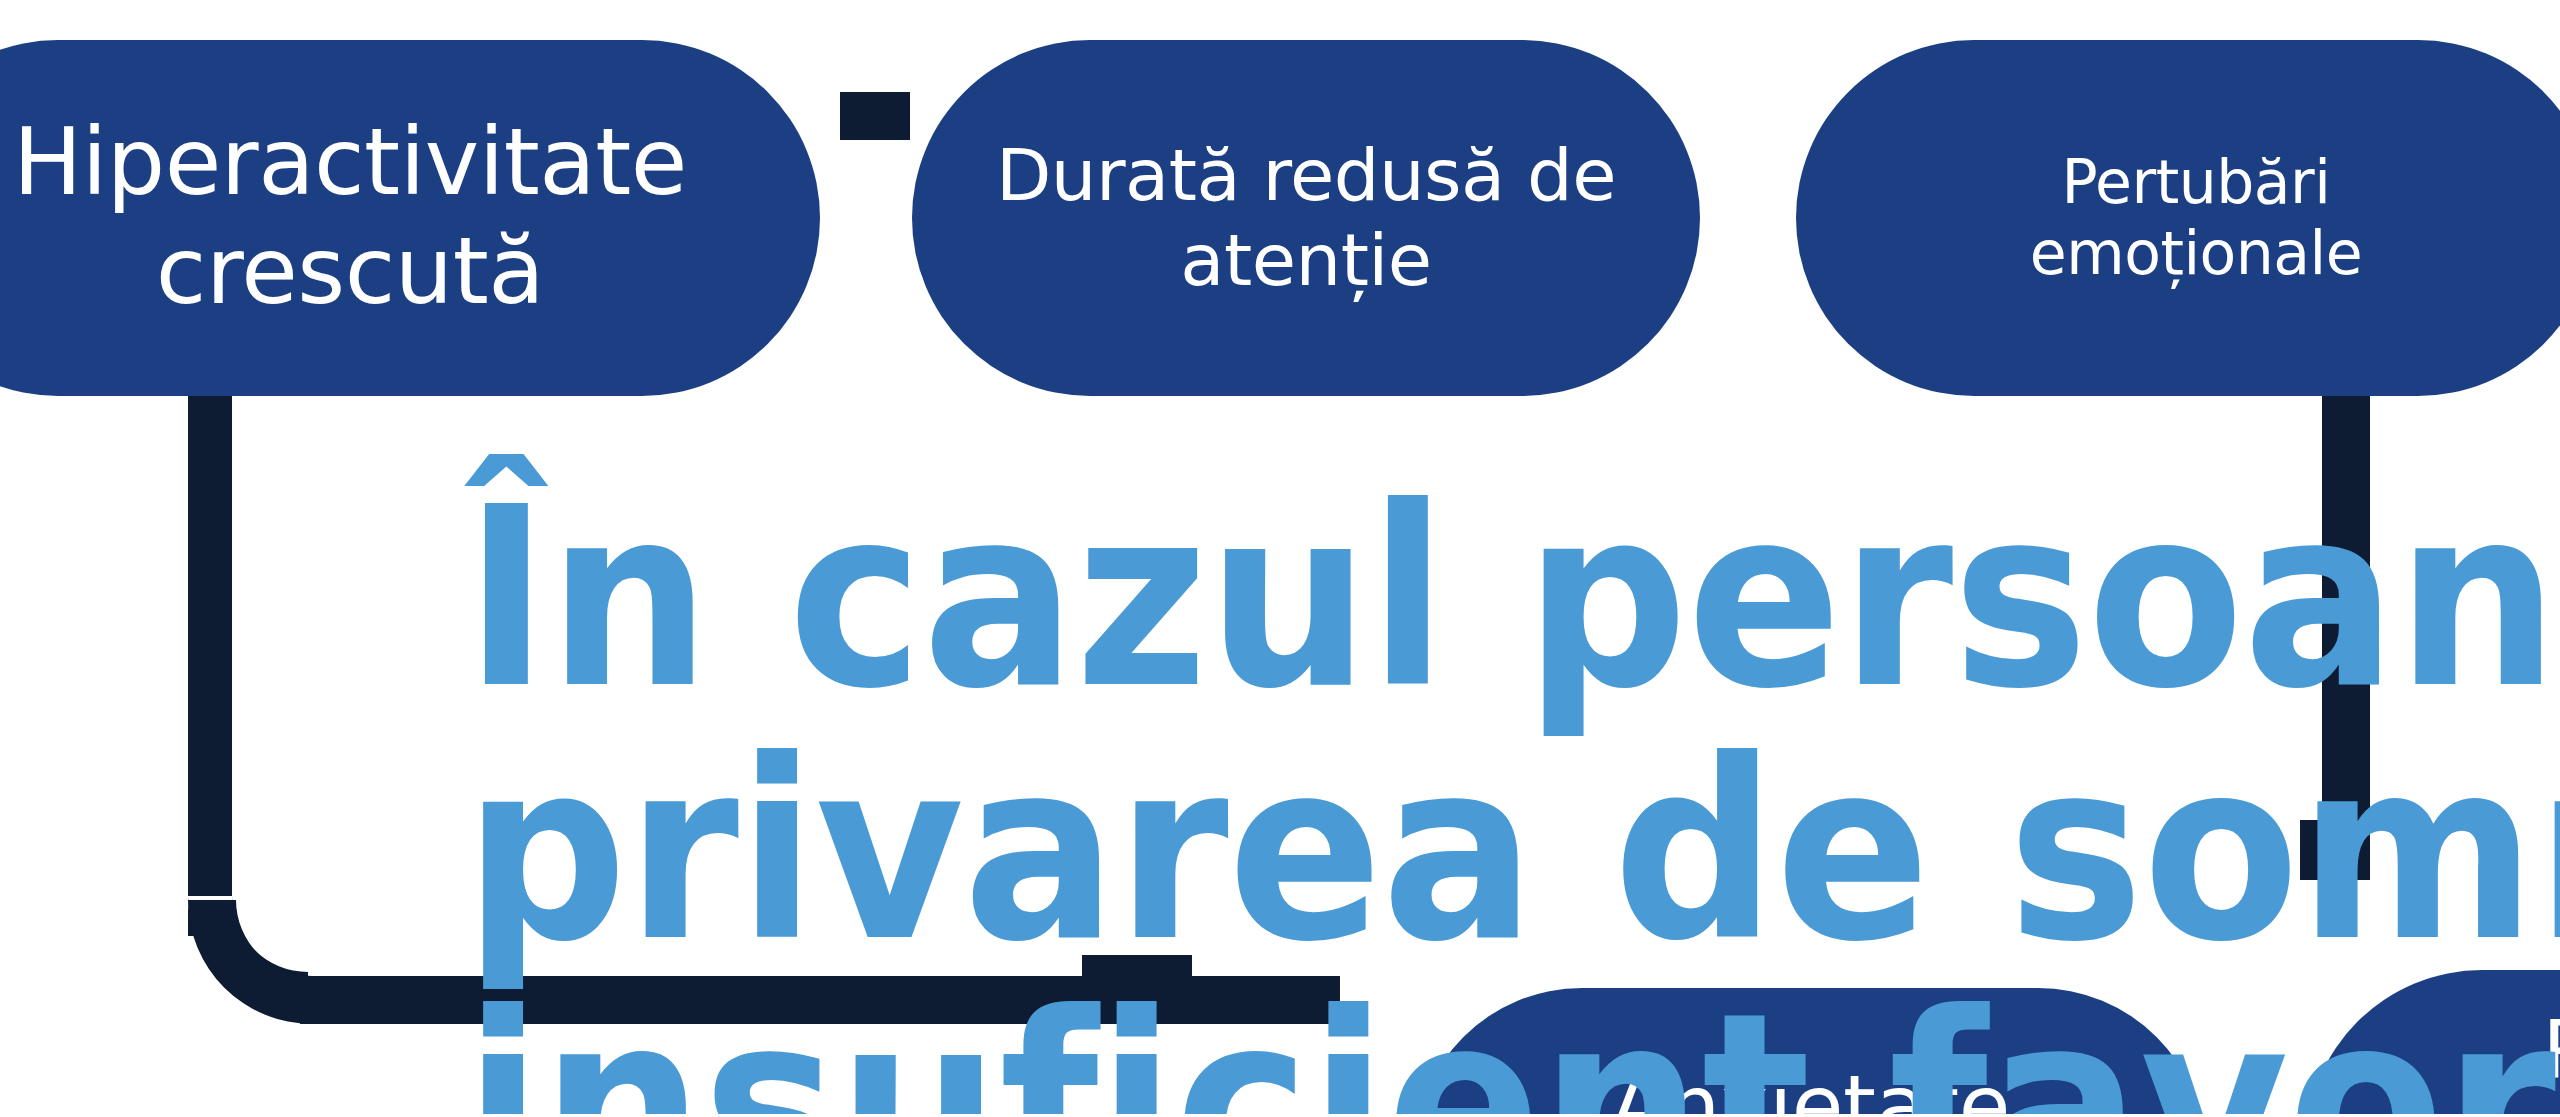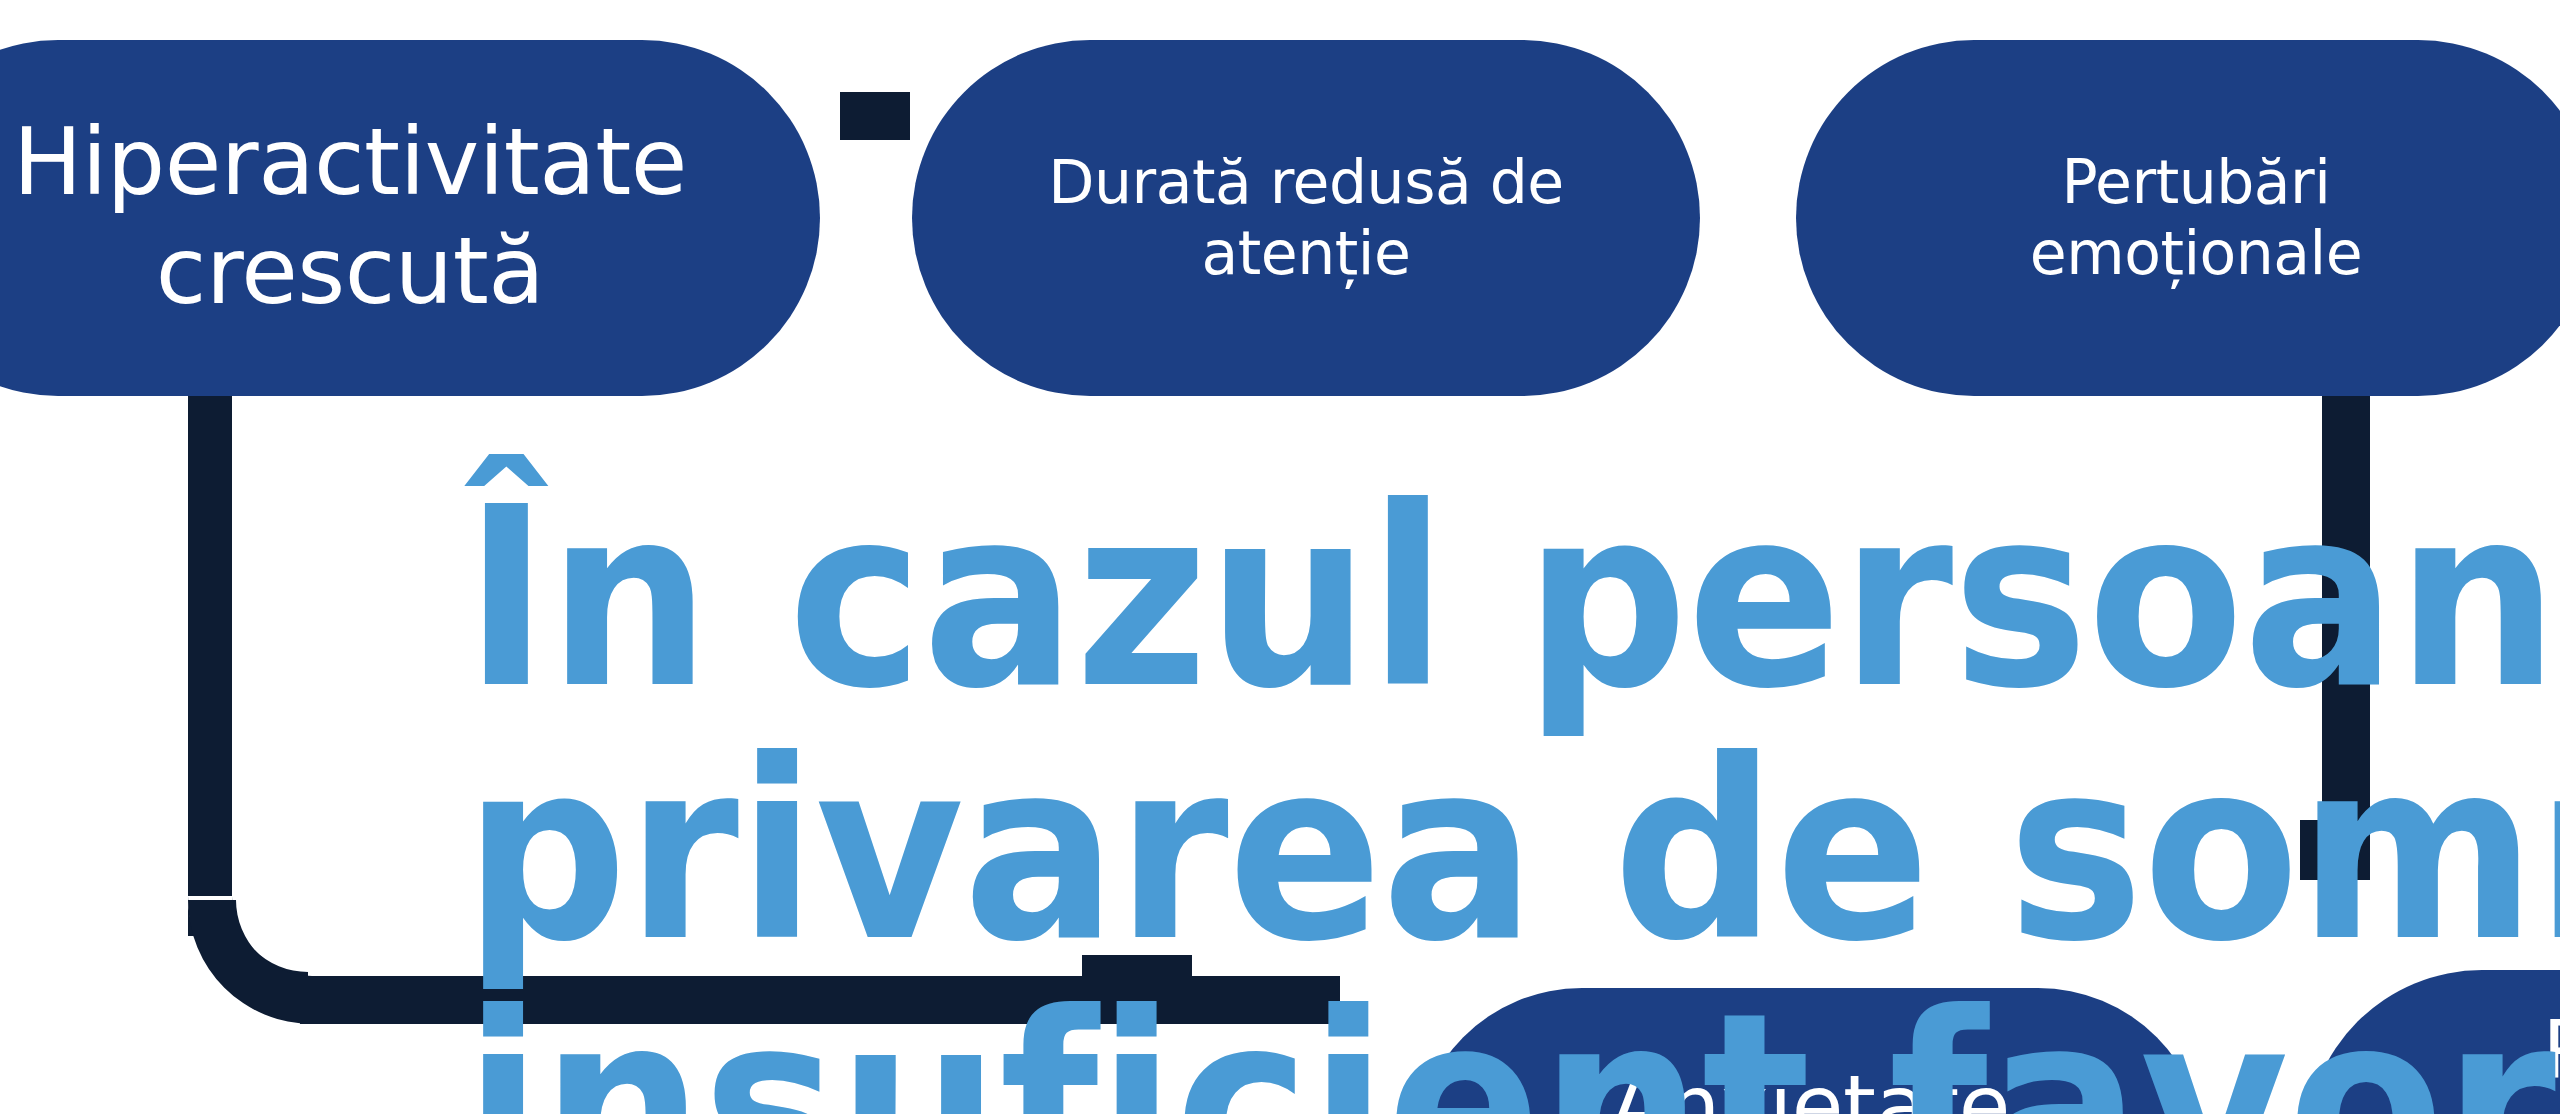--- a/index.html
+++ b/index.html
@@ -158,21 +158,21 @@
 
     <rect x="2300" y="820" width="70" height="60" fill="#0d1c33"></rect>
   </svg>
 
   <div class="node-box" id="box-hiperactivitate" style="left: -120px; top: 40px; width: 940px; height: 356px; border-radius: 184px;">
     <span class="node-label" style="font-size: 92px;">Hiperactivitate
 crescută</span>
   </div>
 
   <div class="node-box" id="box-durata" style="left: 912px; top: 40px; width: 788px; height: 356px; border-radius: 184px;">
-    <span class="node-label" style="font-size: 60px;">Durată redusă de
+    <span class="node-label" style="font-size: 72px;">Durată redusă de
 atenție</span>
   </div>
 
   <div class="node-box" id="box-pertubari" style="left: 1796px; top: 40px; width: 800px; height: 356px; border-radius: 184px;">
     <span class="node-label" style="font-size: 60px;">Pertubări
 emoționale</span>
   </div>
 
   <div id="headline" style="left: 360px; top: 472px; width: 2600px; font-size: 248px;">
     <span class="headline-line">În cazul persoanelor cu autism,</span>

